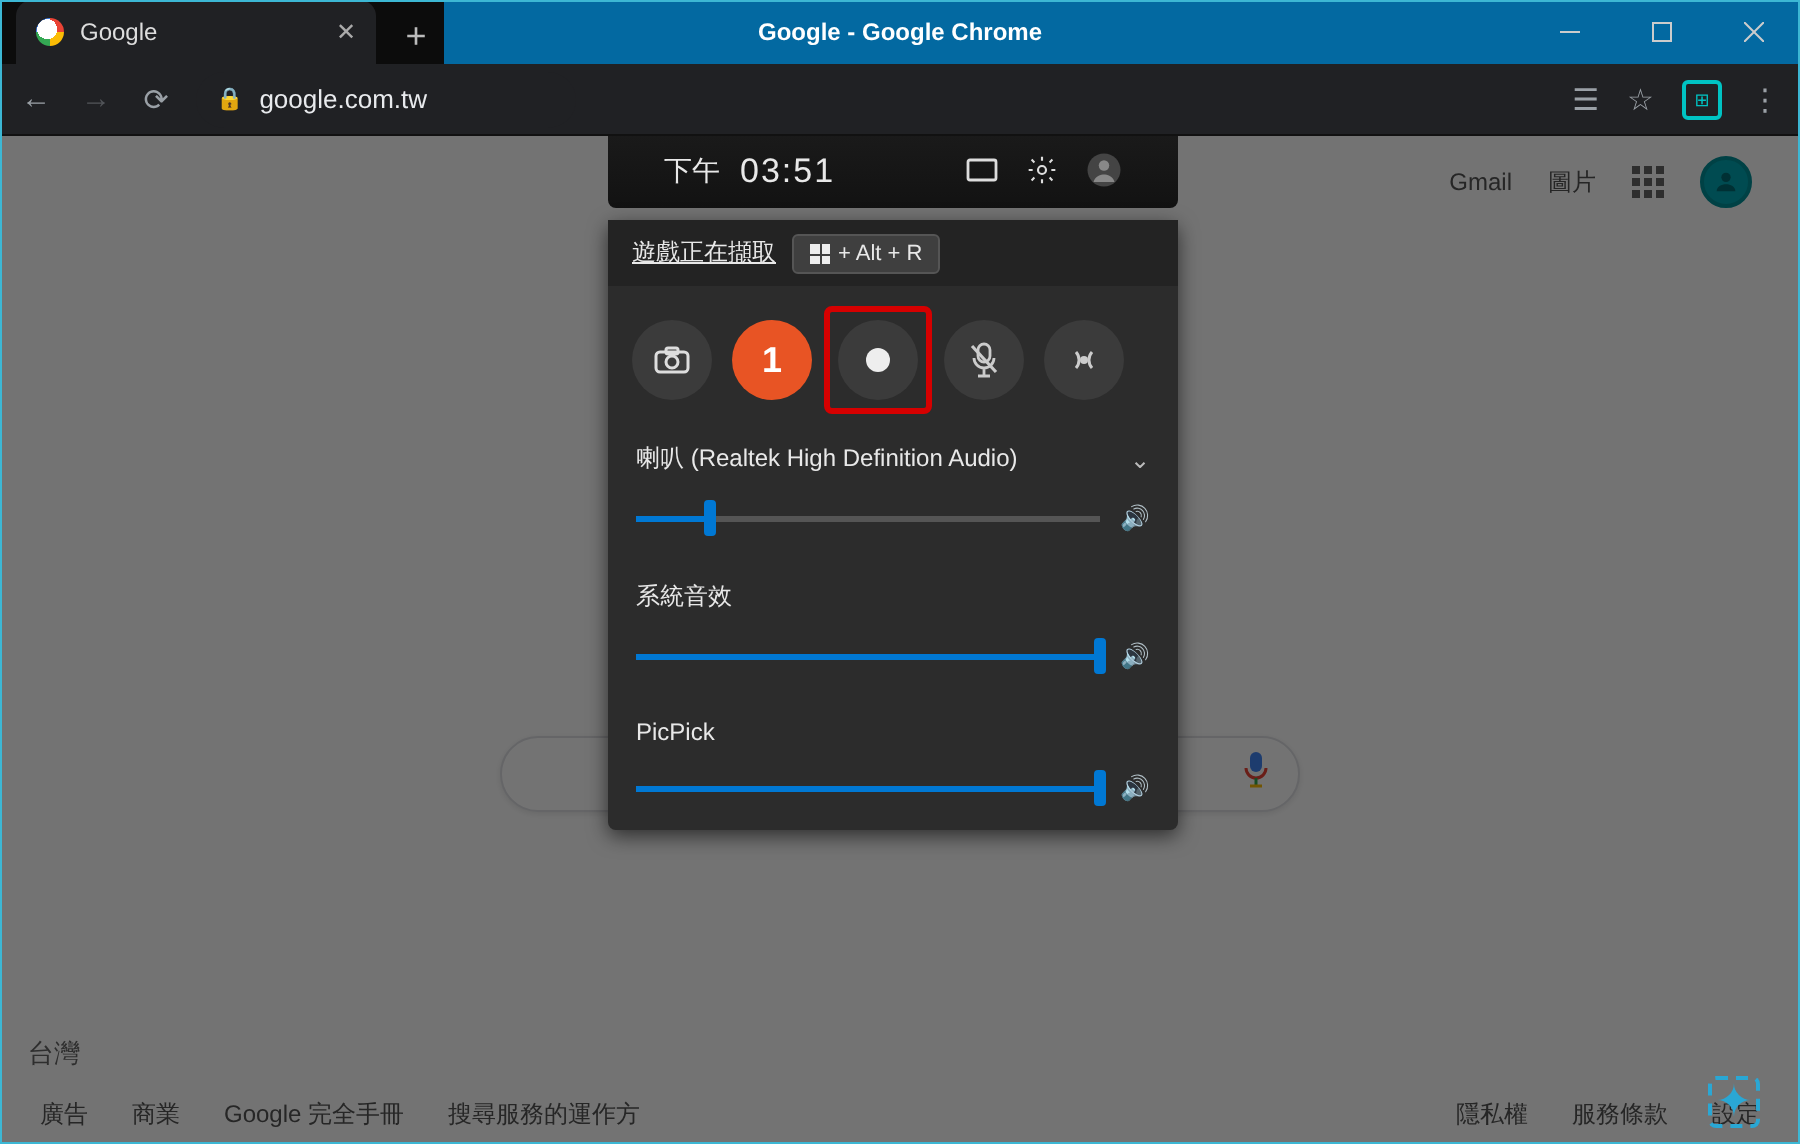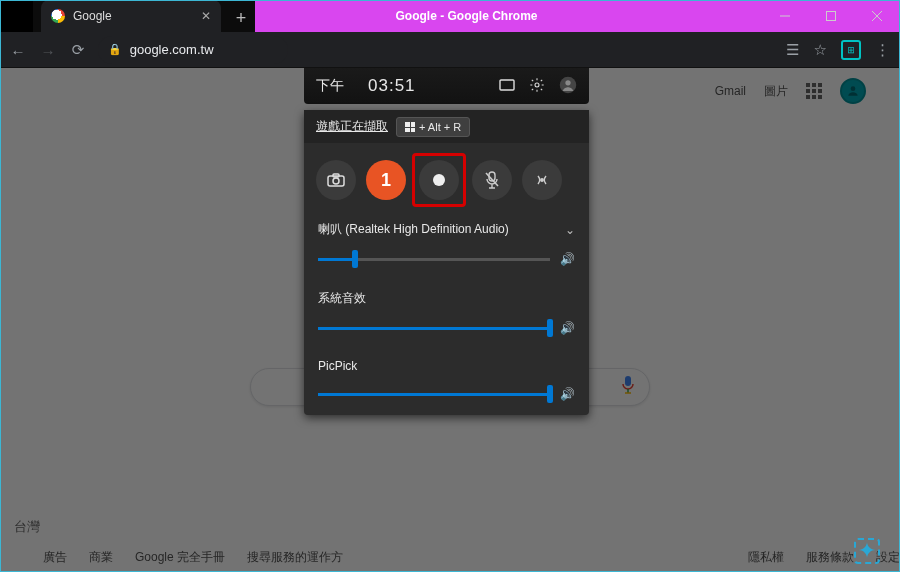--- a/index.html
+++ b/index.html
@@ -1,19 +1,19 @@
 <!DOCTYPE html>
 <html><head>
 <meta charset="utf-8">
 <style>
   * { box-sizing: border-box; margin: 0; padding: 0; font-family: "Segoe UI", Arial, sans-serif; }
   html, body { width: 900px; height: 572px; overflow: hidden; background: #000; }
 
   
-  .titlebar { height: 32px; background: #d946ef; display: flex; align-items: center; color: #ddd; position: relative; margin-left: 33px; }
+  .titlebar { height: 32px; background: #0369a1; display: flex; align-items: center; color: #ddd; position: relative; }
   .titlebar .title { position: absolute; left: 50%; transform: translateX(-50%); font-size: 12px; font-weight: 600; color:#fff;}
   .win-btns { position: absolute; right: 0; top: 0; display: flex; }
   .win-btn { width: 46px; height: 32px; display: flex; align-items: center; justify-content: center; color: #ccc; font-size: 10px; }
   .win-btn svg { stroke: #ccc; }
 
   
   .tabs { height: 32px; background: #0c0c0c; display: flex; align-items: flex-end; padding-top: 0; position:absolute; top:0; left:0; }
   .tab { height: 32px; width: 180px; background: #202124; border-radius: 8px 8px 0 0; display: flex; align-items: center; padding: 0 10px; gap: 8px; margin-left: 8px; }
   .tab .favicon { width: 14px; height: 14px; border-radius: 50%; background: radial-gradient(circle at 40% 40%, #fff 0 5px, transparent 5px), conic-gradient(#ea4335 0 90deg,#fbbc05 90deg 180deg,#34a853 180deg 270deg,#4285f4 270deg 360deg); }
   .tab .tab-title { color: #ddd; font-size: 12px; flex: 1; }
@@ -27,36 +27,36 @@
   .lock { color:#9aa0a6; font-size:11px;}
   .url { color: #e8eaed; font-size: 13px; }
   .toolbar-right { position:absolute; right:10px; display:flex; gap:14px; align-items:center;}
   .toolbar-right .icon { color:#9aa0a6; font-size:15px;}
   .ext { width:20px;height:20px;border:2px solid #00c3c3;border-radius:3px;display:flex;align-items:center;justify-content:center;color:#00c3c3;font-size:9px;}
 
   
   .content-wrap { position: relative; width: 900px; height: calc(572px - 68px); background:#fff;}
   .dim { position:absolute; inset:0; background: rgba(0,0,0,0.55); z-index:3;}
   .google-page { position:absolute; inset:0; background:#fff; z-index:1;}
-  .gbar { position:absolute; top:10px; right:34px; display:flex; gap:18px; align-items:center; color:#555; font-size:12px; z-index:2;}
+  .gbar { position:absolute; top:10px; right:24px; display:flex; gap:18px; align-items:center; color:#555; font-size:12px; z-index:2;}
   .apps-grid { display:grid; grid-template-columns:repeat(3,4px); grid-template-rows:repeat(3,4px); gap:2px;}
   .apps-grid span{background:#666;width:4px;height:4px;}
   .avatar { width:26px;height:26px;border-radius:50%;background:#00a7b3;border:2px solid #009199;display:flex;align-items:center;justify-content:center;}
   .avatar svg{width:14px;height:14px;}
   .searchbox { position:absolute; top:300px; left:50%; transform:translateX(-50%); width:400px; height:38px; background:#fff; border:1px solid #dfe1e5; border-radius:22px; display:flex; align-items:center; padding: 0 14px; box-shadow: 0 1px 3px rgba(0,0,0,.1);}
   .mic { margin-left:auto; }
   .region { position:absolute; left:14px; top:450px; color:#666; font-size:13px;font-family:Liberation Mono, monospace;}
-  .footer { position:absolute; bottom:6px; left:0; right:0; display:flex; gap:22px; padding: 0 0; color:#555; font-size:12px;margin-left:43px;}
+  .footer { position:absolute; bottom:6px; left:0; right:0; display:flex; gap:22px; padding: 0 20px; color:#555; font-size:12px;}
   .footer .spacer{flex:1;}
   .watermark { position:absolute; bottom:8px; right:20px; color:#2aa7d4; font-size:22px; font-weight:500; font-family: Georgia, serif; display:flex; align-items:center; gap:6px; z-index:5;}
   .watermark .wm-logo { width:26px;height:26px;border:2px dashed #2aa7d4; border-radius:4px; display:flex;align-items:center;justify-content:center;}
 
   
   .gamebar { position:absolute; top:0; left:304px; width:285px; z-index:10; color:#e8e8e8; font-size:12px;}
-  .gb-top { height:36px; background: linear-gradient(#1a1a1a,#121212); display:flex; align-items:center; padding: 0 12px; gap:24px; border-radius: 0 0 4px 4px; margin-bottom:6px;}
+  .gb-top { height:36px; background: linear-gradient(#1a1a1a,#121212); display:flex; align-items:center; padding: 0 28px; gap:10px; border-radius: 0 0 4px 4px; margin-bottom:6px;}
   .gb-time-pref { font-size:14px; }
   .gb-time { font-size:17px; font-weight:400; letter-spacing:1px;}
   .gb-top-right { margin-left:auto; display:flex; gap:14px; align-items:center;}
   .gb-top-right .ic { color:#ddd; }
   .gb-panel { background:#2c2c2c; border-radius:4px; box-shadow: 0 3px 10px rgba(0,0,0,.6); overflow: visible;}
   .gb-section-title { padding: 8px 12px; font-size:12px; background:#232323;text-decoration:underline;}
   .gb-capture-row { display:flex; gap:10px; padding: 14px 12px 8px; align-items:center; position:relative;}
   .circle-btn { width:40px;height:40px;border-radius:50%;background:#3b3b3b;display:flex;align-items:center;justify-content:center;color:#e0e0e0;}
   .orange { background:#e85424; color:#fff; font-weight:700; font-size:18px;}
   .record-hl { border:3px solid #d60000; padding:4px; margin:-4px; border-radius:4px;position:relative;}

